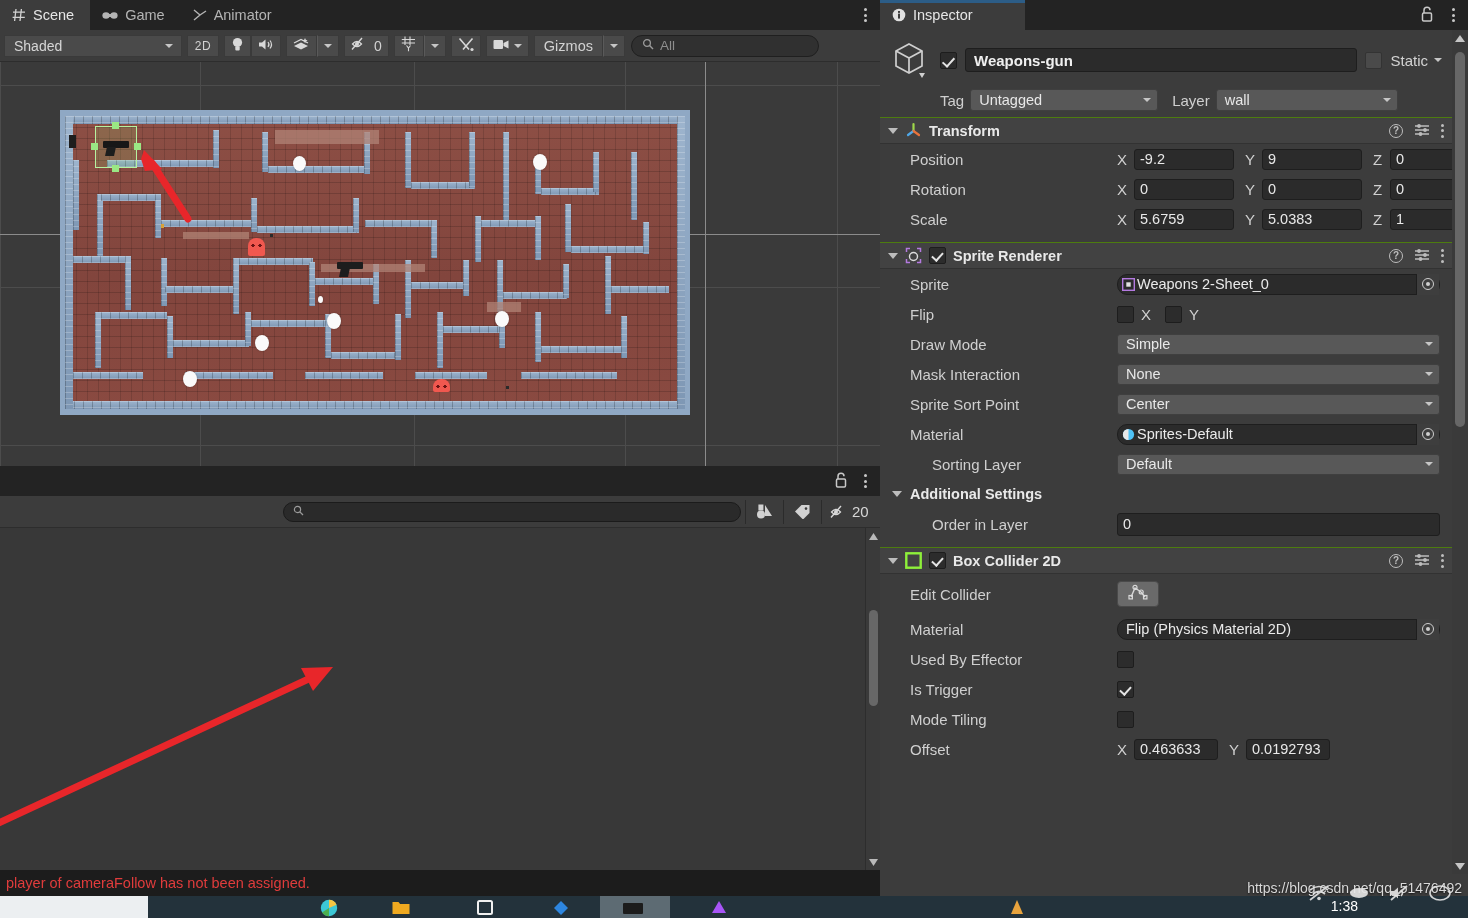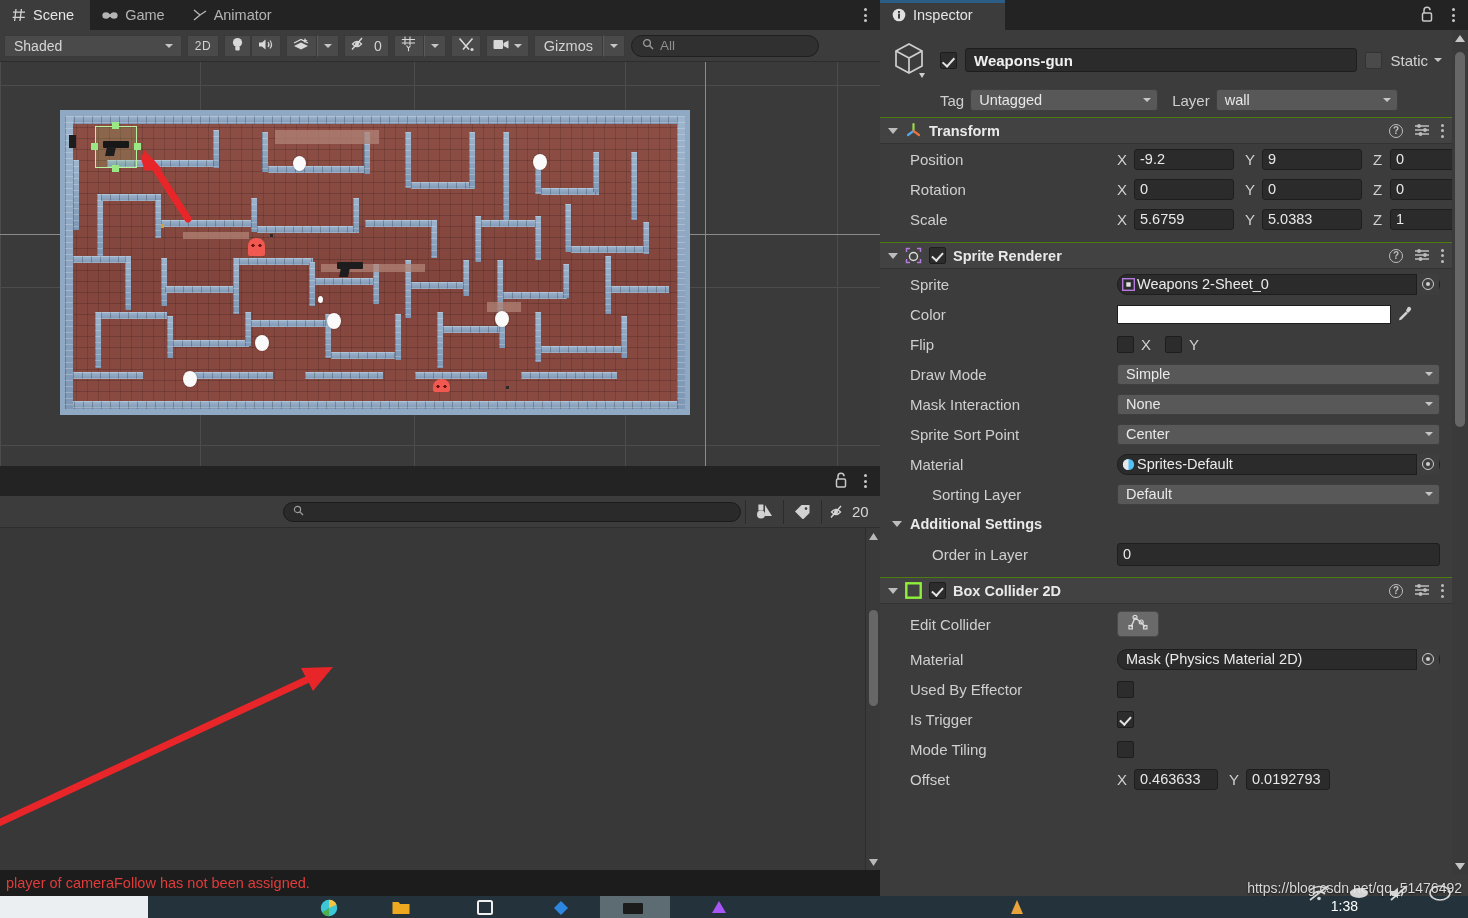--- a/index.html
+++ b/index.html
@@ -605,21 +605,21 @@
       </svg>
     </div>
 
     <div class="console-status">
       <span>player of cameraFollow has not been assigned.</span>
     </div>
   </div>
 
   <div class="panel" id="inspector-panel">
     <div class="tabbar">
-      <div class="tab active blue" style="padding-right:32px">
+      <div class="tab active blue" style="padding-right:52px">
         <span class="tico">
           <svg width="14" height="14" viewBox="0 0 14 14">
               <circle cx="7" cy="7" r="6.3" fill="#e0e0e0"></circle>
               <rect x="6.1" y="5.6" width="1.8" height="5" fill="#2b2b2b"></rect>
               <rect x="6.1" y="3" width="1.8" height="1.9" fill="#2b2b2b"></rect>
             </svg>
         </span>
         <span>Inspector</span>
       </div>
       <div style="position:absolute;right:34px;top:6px">
@@ -801,32 +801,20 @@
                   </svg>
               </span>
               <span>Weapons 2-Sheet_0</span>
               <span class="pick">
                   <span class="dotcircle"></span>
                 </span>
             </span>
           </span>
         </div>
 
-        <div class="prow">
-          <span class="plabel">Color</span>
-          <span class="pfields" style="gap:6px">
-            <span class="colorfield" style="max-width:274px"></span>
-            <span style="display:inline-flex">
-              <svg width="16" height="16" viewBox="0 0 16 16">
-                  <path d="M10.5 1.5 a2 2 0 0 1 3 3 L11 7 l-2-2 z" fill="#d2d2d2"></path>
-                  <path d="M9 5.5 L2.5 12 L2 14.3 L4.3 13.8 L10.8 7.3 Z" fill="#d2d2d2"></path>
-                </svg>
-            </span>
-          </span>
-        </div>
 
         <div class="prow">
           <span class="plabel">Flip</span>
           <span class="pfields" style="gap:7px">
             <span class="chk-sm"></span>
             <span class="axis">X</span>
             <span class="chk-sm"></span>
             <span class="axis">Y</span>
           </span>
         </div>
@@ -949,21 +937,21 @@
                 </svg>
               </span>
             </span>
           </span>
         </div>
 
         <div class="prow">
           <span class="plabel">Material</span>
           <span class="pfields">
             <span class="objfield" style="padding-left:8px">
-              <span>Mask (Physics Material 2D)</span>
+              <span>Flip (Physics Material 2D)</span>
               <span class="pick">
                   <span class="dotcircle"></span>
                 </span>
             </span>
           </span>
         </div>
 
         <div class="prow">
           <span class="plabel">Used By Effector</span>
           <span class="pfields">

